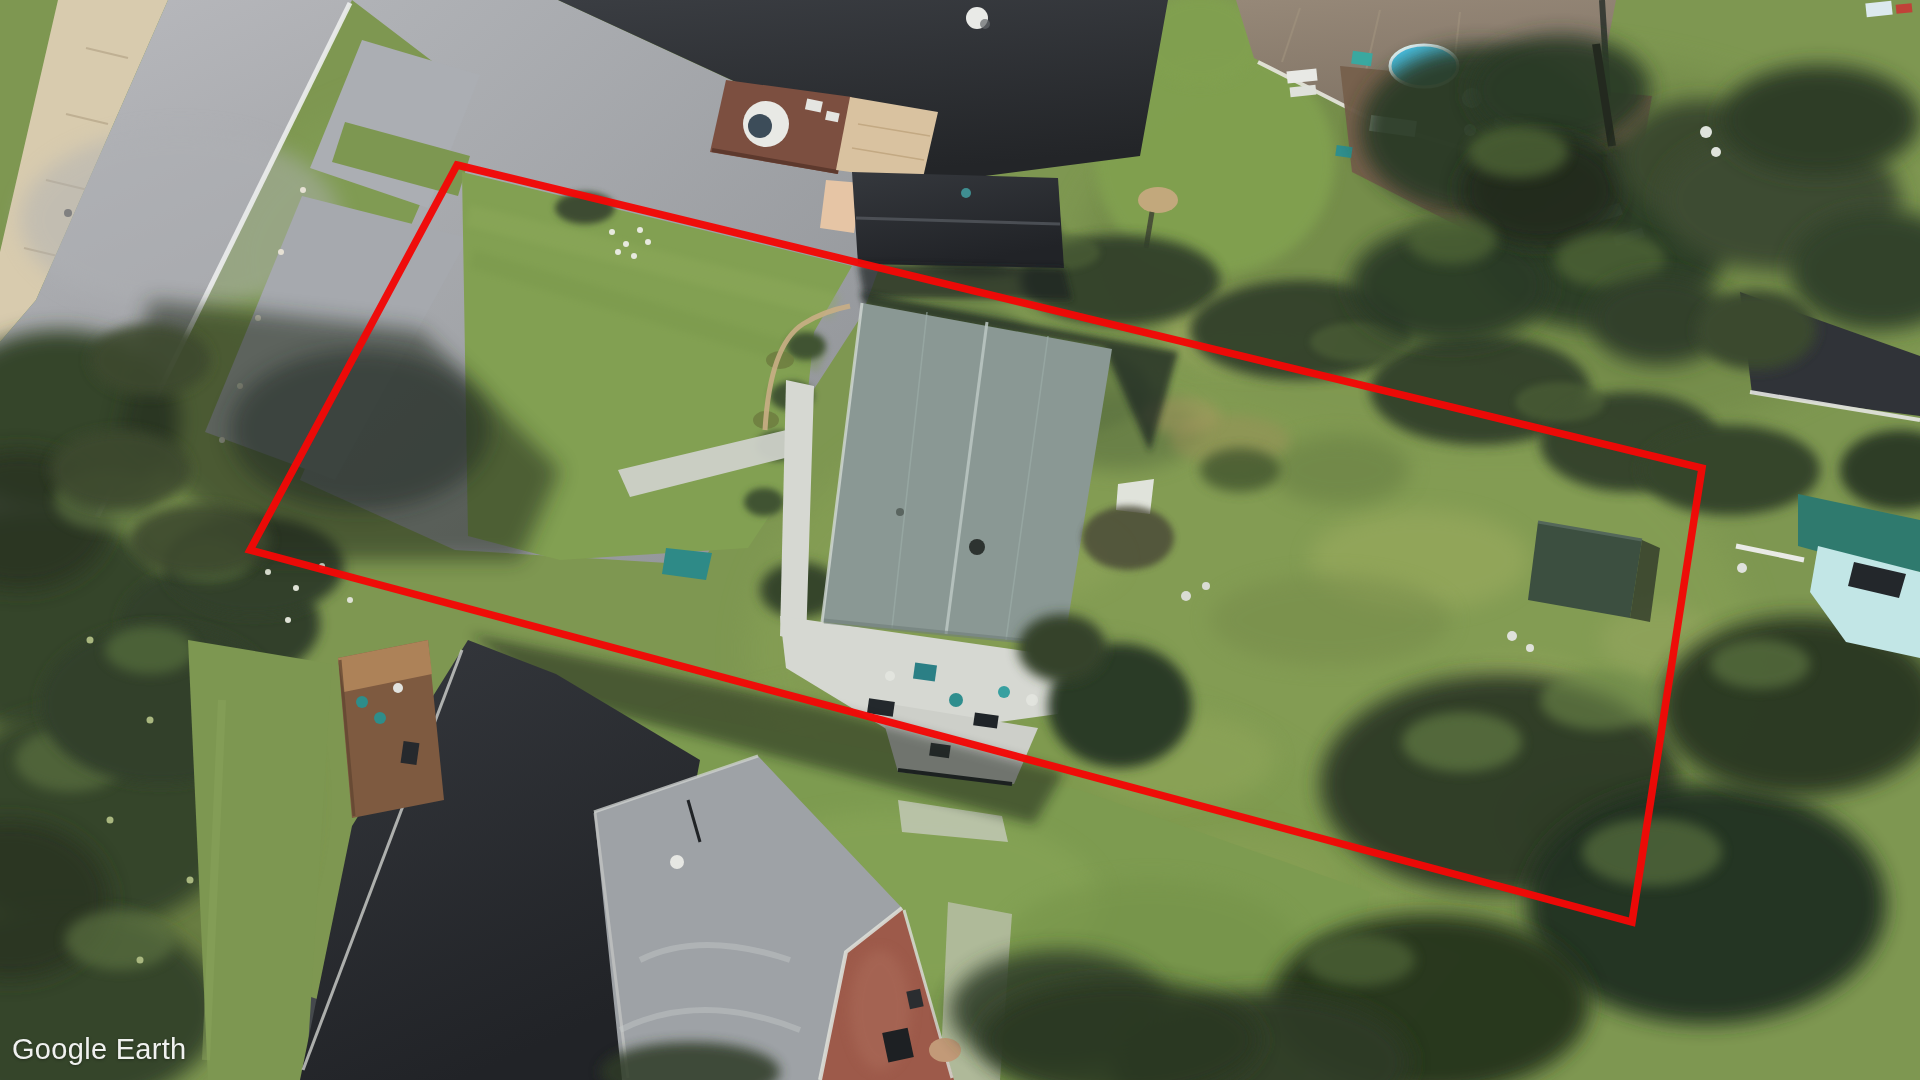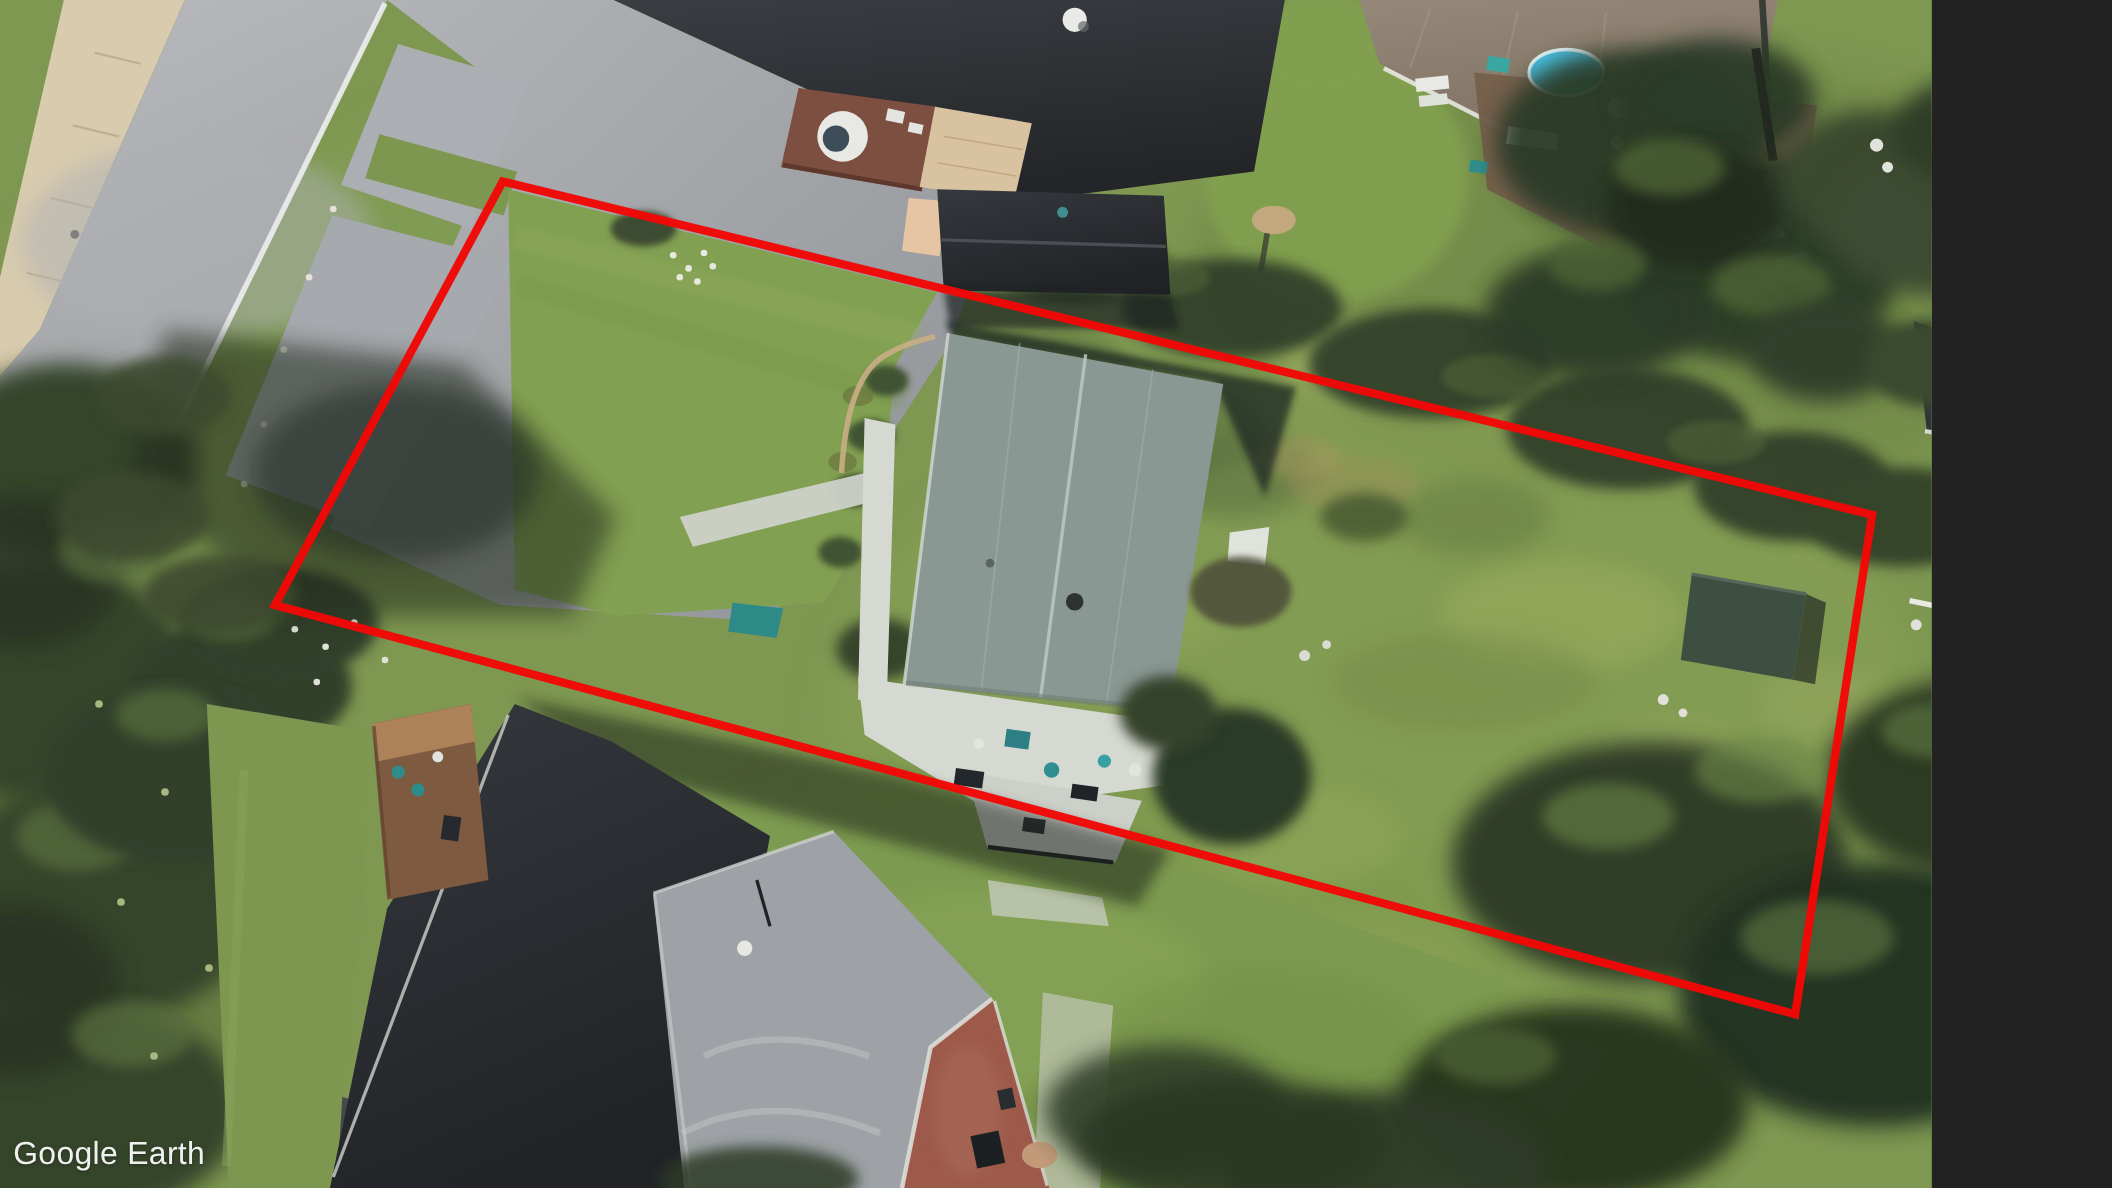--- a/index.html
+++ b/index.html
@@ -1,17 +1,17 @@
 <!DOCTYPE html>
 <html style="--accent-red: #f20806; --lawn: #7e9751; --sidewalk: #d8cbae; --road-asphalt: #a7a9ad; --deck-white: #d6d8d2; --subject-roof: #8a9894; --dark-roof: #303338; --taupe-roof: #8b7d6e; --rust-roof: #9d5a4a; --pool-blue: #49c3e6; --shed-green: #3c4f40; --boat-teal: #c2e6e6; --tree-dark: #2d3a26;"><head>
 <meta charset="utf-8">
 <title>Google Earth</title>
 <style>
   html,body{margin:0;padding:0;background:#222;}
-  .viewport{position:relative;width:1756px;height:1080px;overflow:hidden;background:var(--lawn,#7e9751);font-family:"Liberation Sans",sans-serif;}
+  .viewport{position:relative;width:1920px;height:1080px;overflow:hidden;background:var(--lawn,#7e9751);font-family:"Liberation Sans",sans-serif;}
   .viewport svg{display:block;position:absolute;left:0;top:0;}
   .watermark{position:absolute;left:12px;bottom:14px;font-size:29px;letter-spacing:.3px;
     color:rgba(255,255,255,.93);text-shadow:0 1px 3px rgba(0,0,0,.35);user-select:none;}
   .parcel{fill:none;stroke-linejoin:miter;opacity:.97;}
 </style>
 </head>
 <body>
 
 <div class="viewport">
 <svg width="1920" height="1080" viewBox="0 0 1920 1080">

